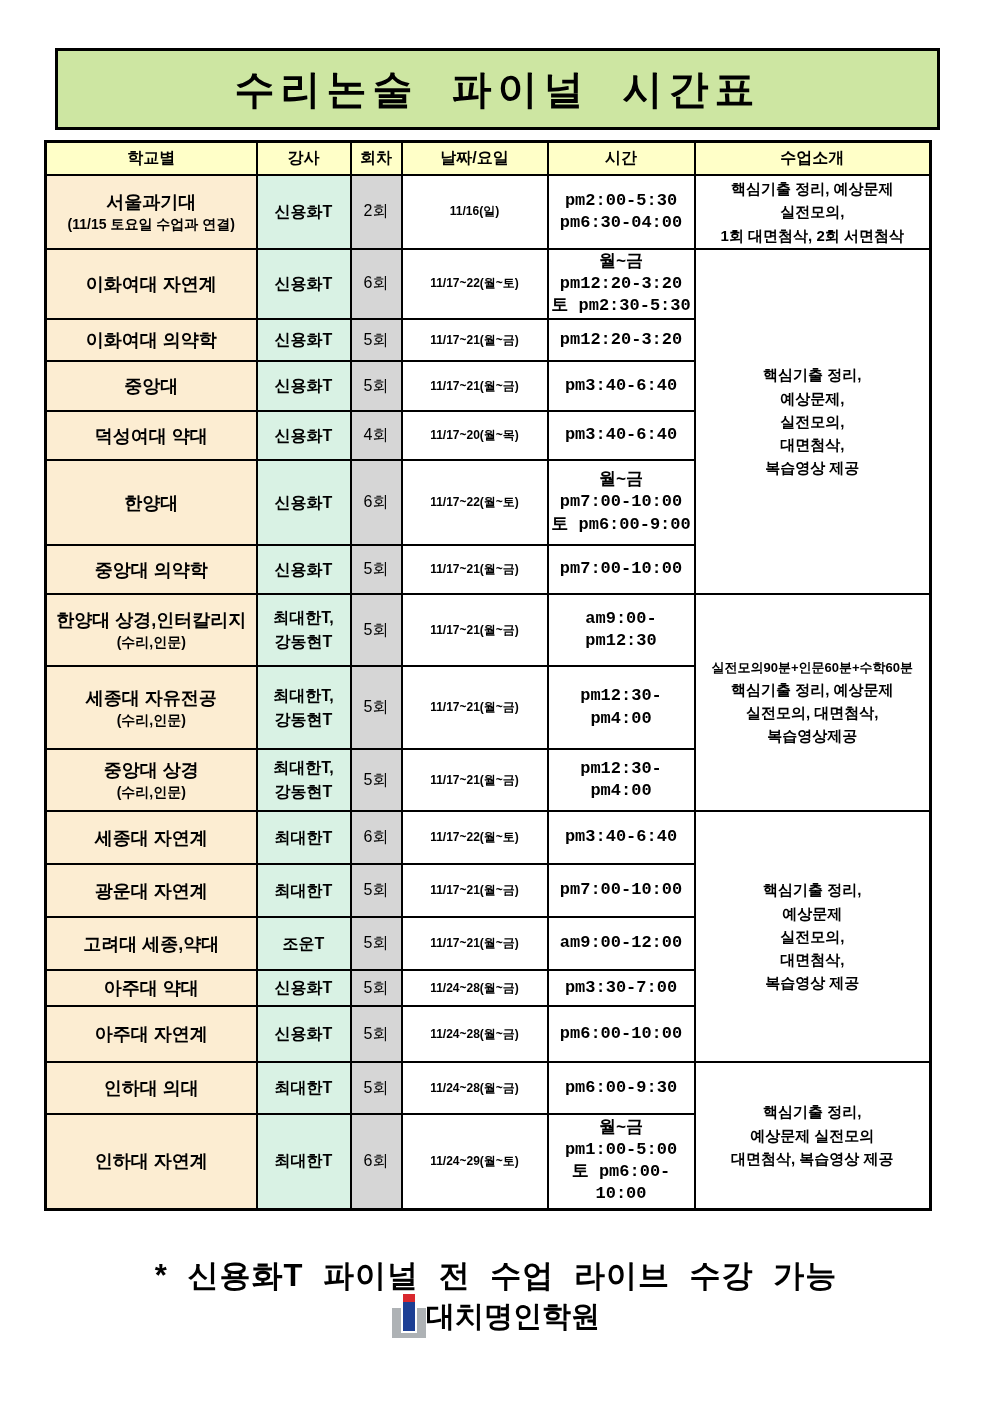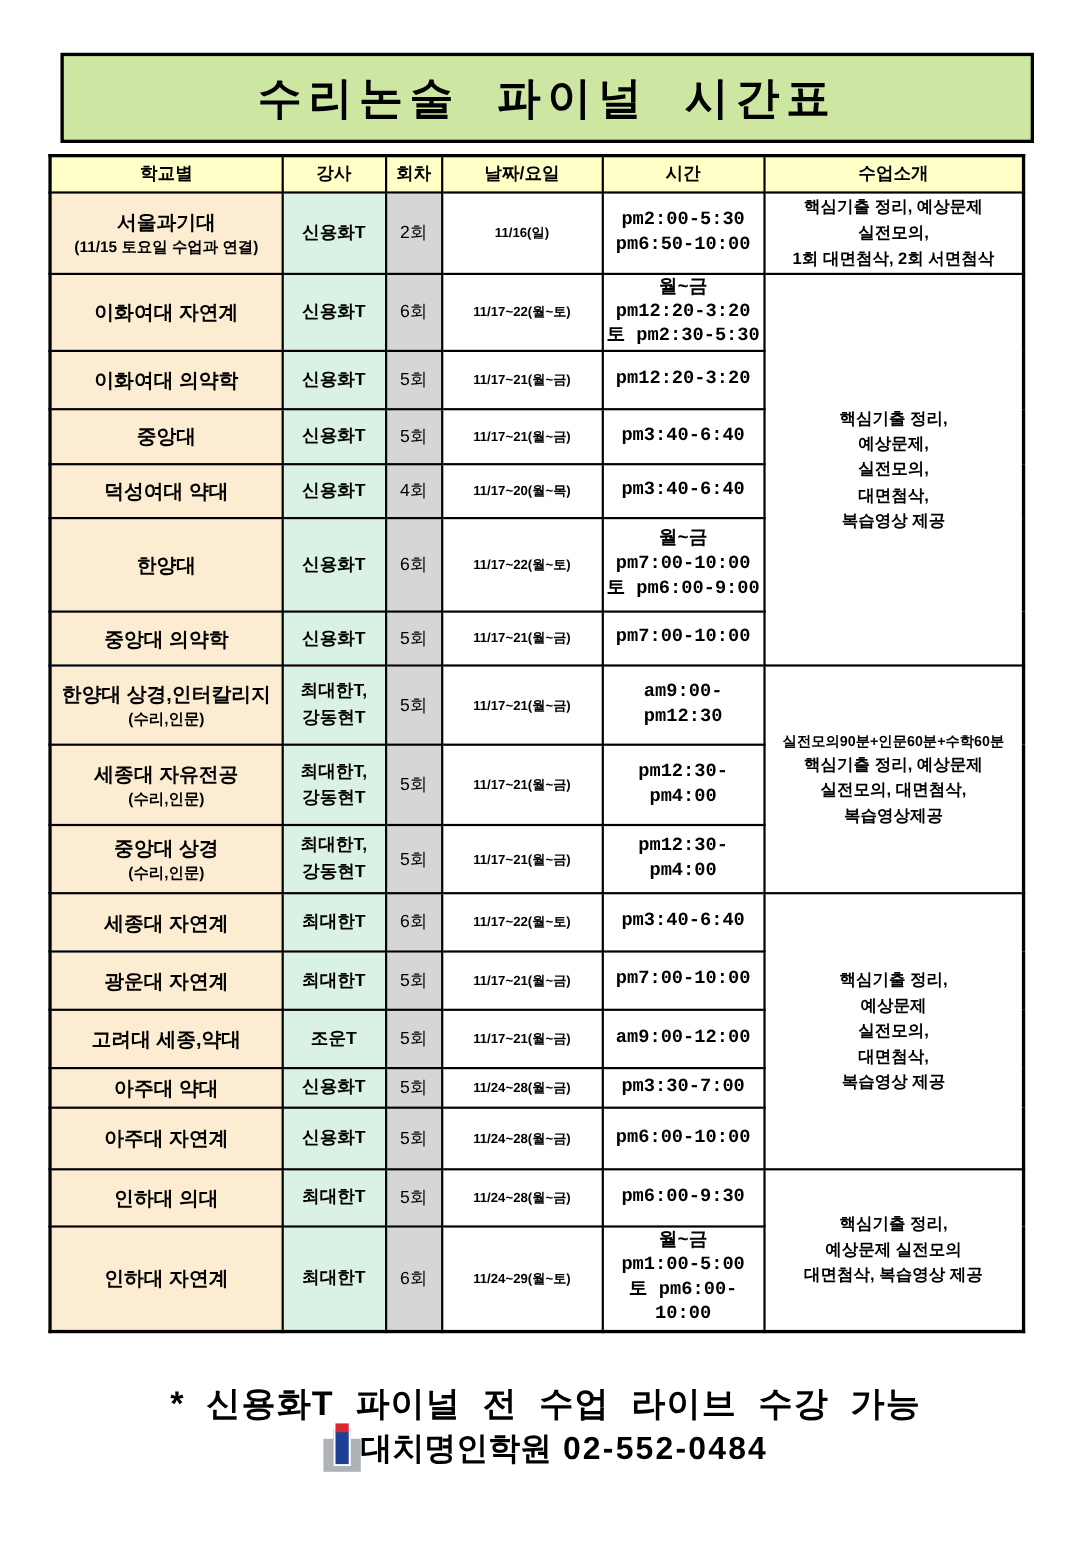--- a/index.html
+++ b/index.html
@@ -50,27 +50,27 @@
   td.school .ln.sub { font-size: 14px; margin-top: 2px; }
   td.instructor { background: var(--instructor_bg); font-weight: bold; font-size: 16px; line-height: 1.5; }
   td.count { background: var(--count_bg); font-size: 16px; font-weight: normal; }
   td.date { font-weight: bold; font-size: 12px; background: #fff; }
   td.time { font-weight: bold; font-size: 17px; background: #fff; line-height: 1.3; font-family: Liberation Mono, monospace; }
   td.intro { font-weight: bold; font-size: 15px; background: #fff; line-height: 1.55; }
   td.intro .ln.small { font-size: 13px; }
   
   tbody tr:nth-child(1)  { height: 57px; margin-left: 32px; }
   tbody tr:nth-child(2)  { height: 69px; }
-  tbody tr:nth-child(3)  { height: 53px; padding-left: 48px; }
+  tbody tr:nth-child(3)  { height: 42px; padding-left: 48px; }
   tbody tr:nth-child(4)  { height: 50px; }
   tbody tr:nth-child(5)  { height: 49px; }
   tbody tr:nth-child(6)  { height: 85px; }
   tbody tr:nth-child(7)  { height: 49px; }
   tbody tr:nth-child(8)  { height: 72px; }
-  tbody tr:nth-child(9)  { height: 73px; }
+  tbody tr:nth-child(9)  { height: 83px; }
   tbody tr:nth-child(10) { height: 62px; }
   tbody tr:nth-child(11) { height: 53px; }
   tbody tr:nth-child(12) { height: 53px; }
   tbody tr:nth-child(13) { height: 53px; }
   tbody tr:nth-child(14) { height: 36px; }
   tbody tr:nth-child(15) { height: 56px; }
   tbody tr:nth-child(16) { height: 52px; }
   tbody tr:nth-child(17) { height: 95px; }
 
   .footer-note {
@@ -144,21 +144,21 @@
             <div class="ln">서울과기대</div>
             <div class="ln sub">(11/15 토요일 수업과 연결)</div>
           </td>
           <td class="instructor">
             <div class="ln">신용화T</div>
           </td>
           <td class="count">2회</td>
           <td class="date">11/16(일)</td>
           <td class="time">
             <div class="ln">pm2:00-5:30</div>
-            <div class="ln">pm6:50-10:00</div>
+            <div class="ln">pm6:30-04:00</div>
           </td>
           <td class="intro" rowspan="1">
             <div class="ln">핵심기출 정리, 예상문제</div>
             <div class="ln">실전모의,</div>
             <div class="ln">1회 대면첨삭, 2회 서면첨삭</div>
           </td>
         </tr>
         <tr>
           <td class="school">
             <div class="ln">이화여대 자연계</div>
@@ -409,16 +409,15 @@
 
   <div class="footer-note">* 신용화T 파이널 전 수업 라이브 수강 가능</div>
 
   <div class="brand-row">
     <div class="logo">
       <div class="gray"></div>
       <div class="blue"></div>
       <div class="red"></div>
     </div>
     <span class="brand-name">대치명인학원</span>
-    <span class="brand-phone">02-552-0484</span>
   </div>
 
 </div>
 
 </body></html>

